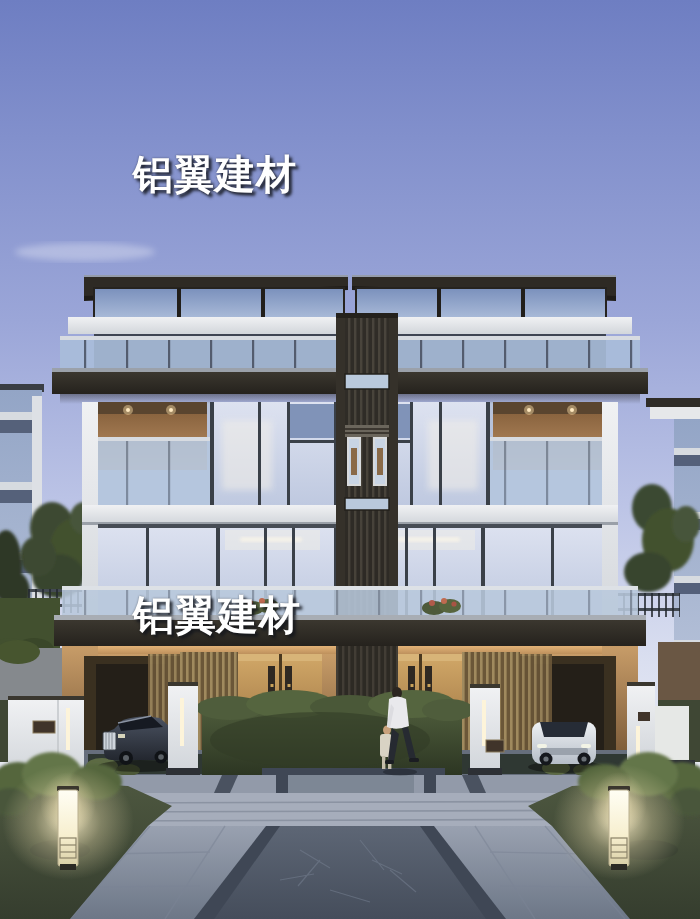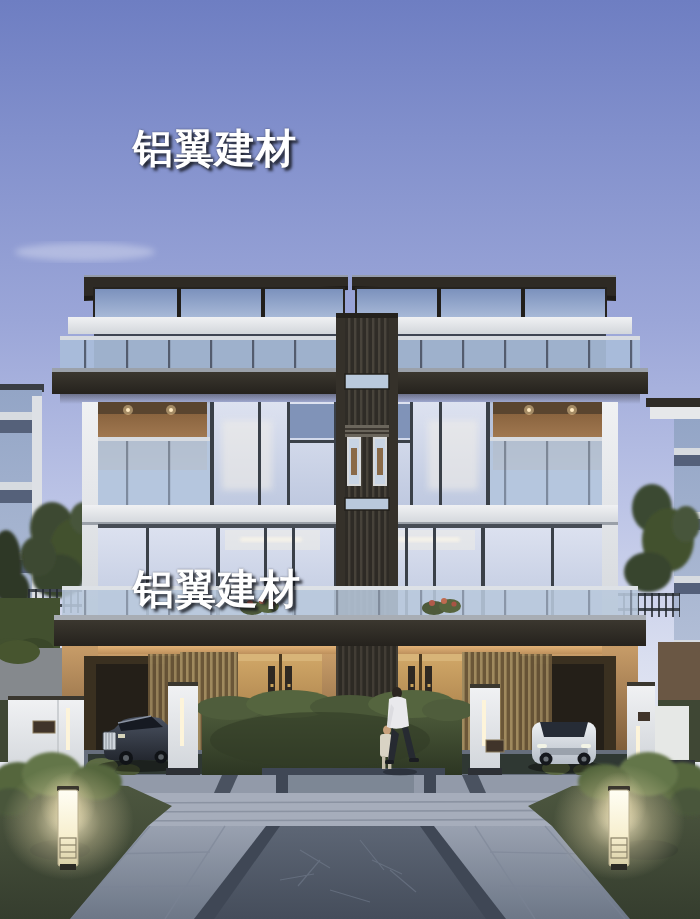--- a/index.html
+++ b/index.html
@@ -2,21 +2,21 @@
 <html><head>
 <meta charset="utf-8">
 <style>
   html,body{margin:0;padding:0;background:#14161c;}
   .stage{position:relative;width:700px;height:919px;overflow:hidden;background:#7282c4;
          font-family:"DejaVu Sans","Liberation Sans",sans-serif;}
   .stage svg{position:absolute;left:0;top:0;display:block;}
   .watermark{position:absolute;font-weight:700;font-size:40px;line-height:1;color:#ffffff;
              letter-spacing:1px;white-space:nowrap;
              text-shadow:0 0 2px rgba(20,22,28,.55), 3px 3px 3px rgba(20,22,28,.85);
-             font-family:"DejaVu Sans","Liberation Sans",sans-serif;}
+             font-family:"DejaVu Sans","Liberation Sans",sans-serif;margin-top:26px;}
   .wm-top{left:133px;top:128px;}
   .wm-mid{left:133px;top:569px;font-size:41px;}
 </style>
 </head>
 <body>
 
 <div class="stage">
 <svg width="700" height="919" viewBox="0 0 700 919">
 <defs>
   <linearGradient id="gSky" x1="0" y1="0" x2="0" y2="1">

